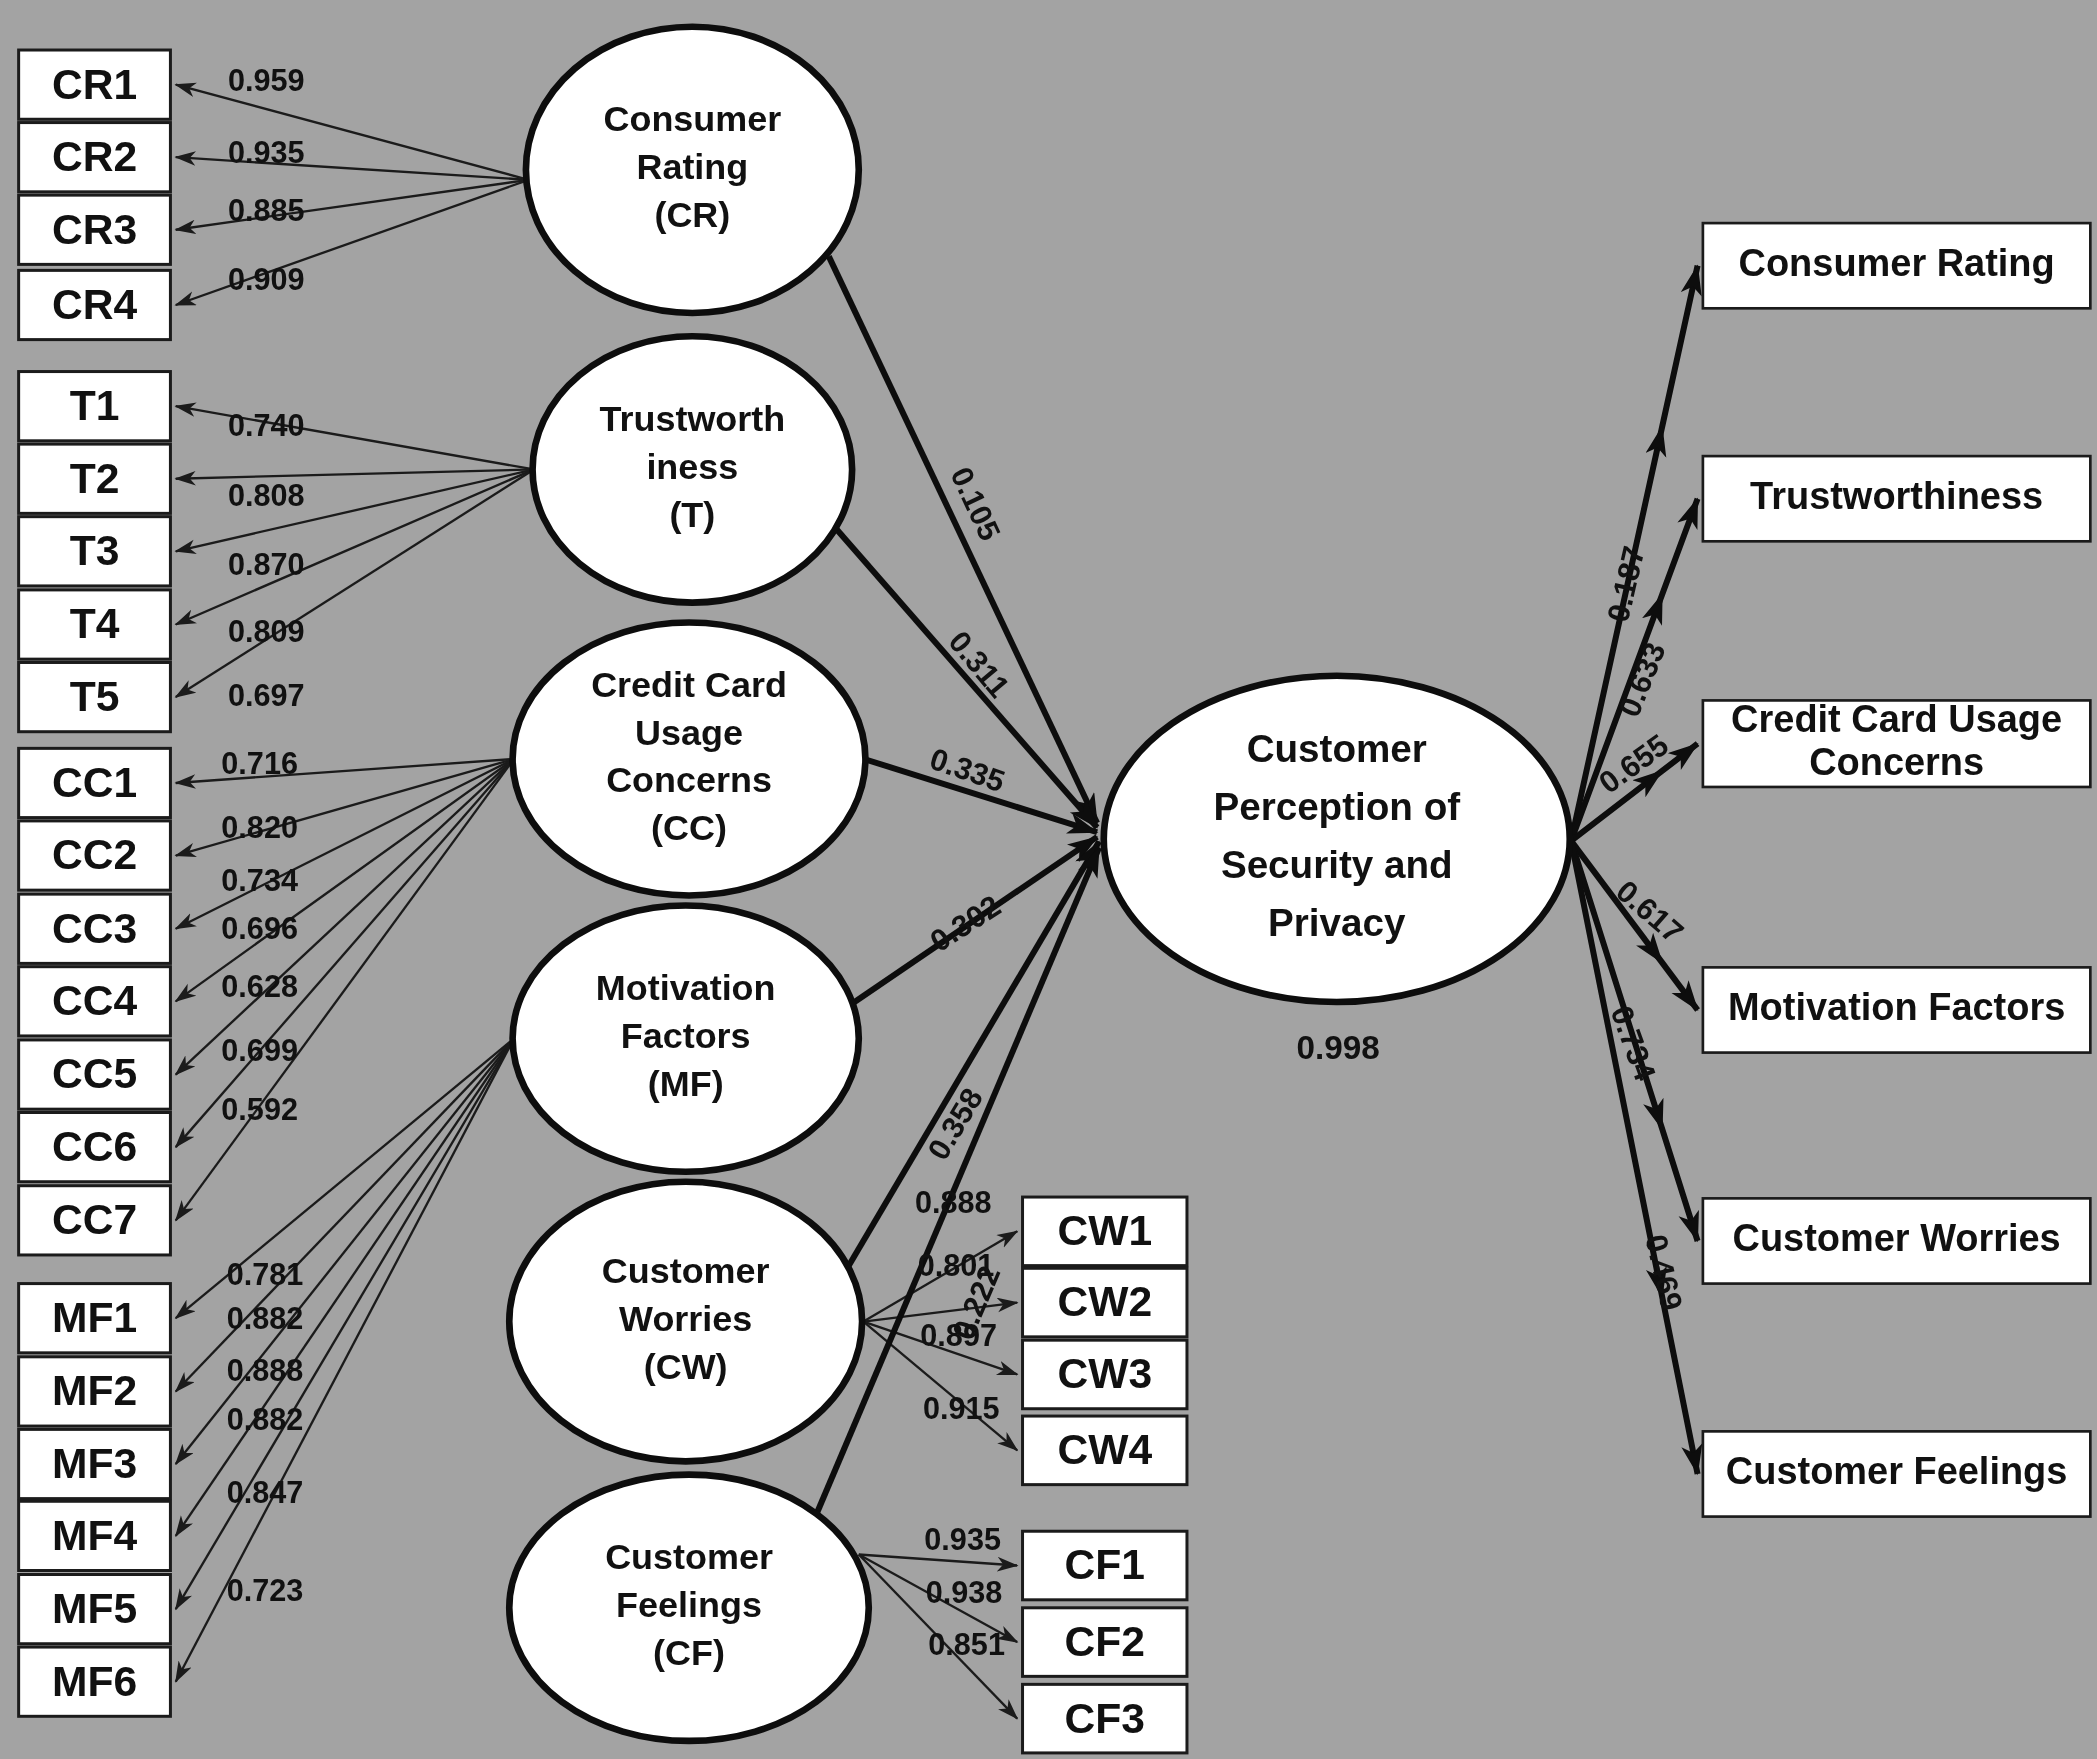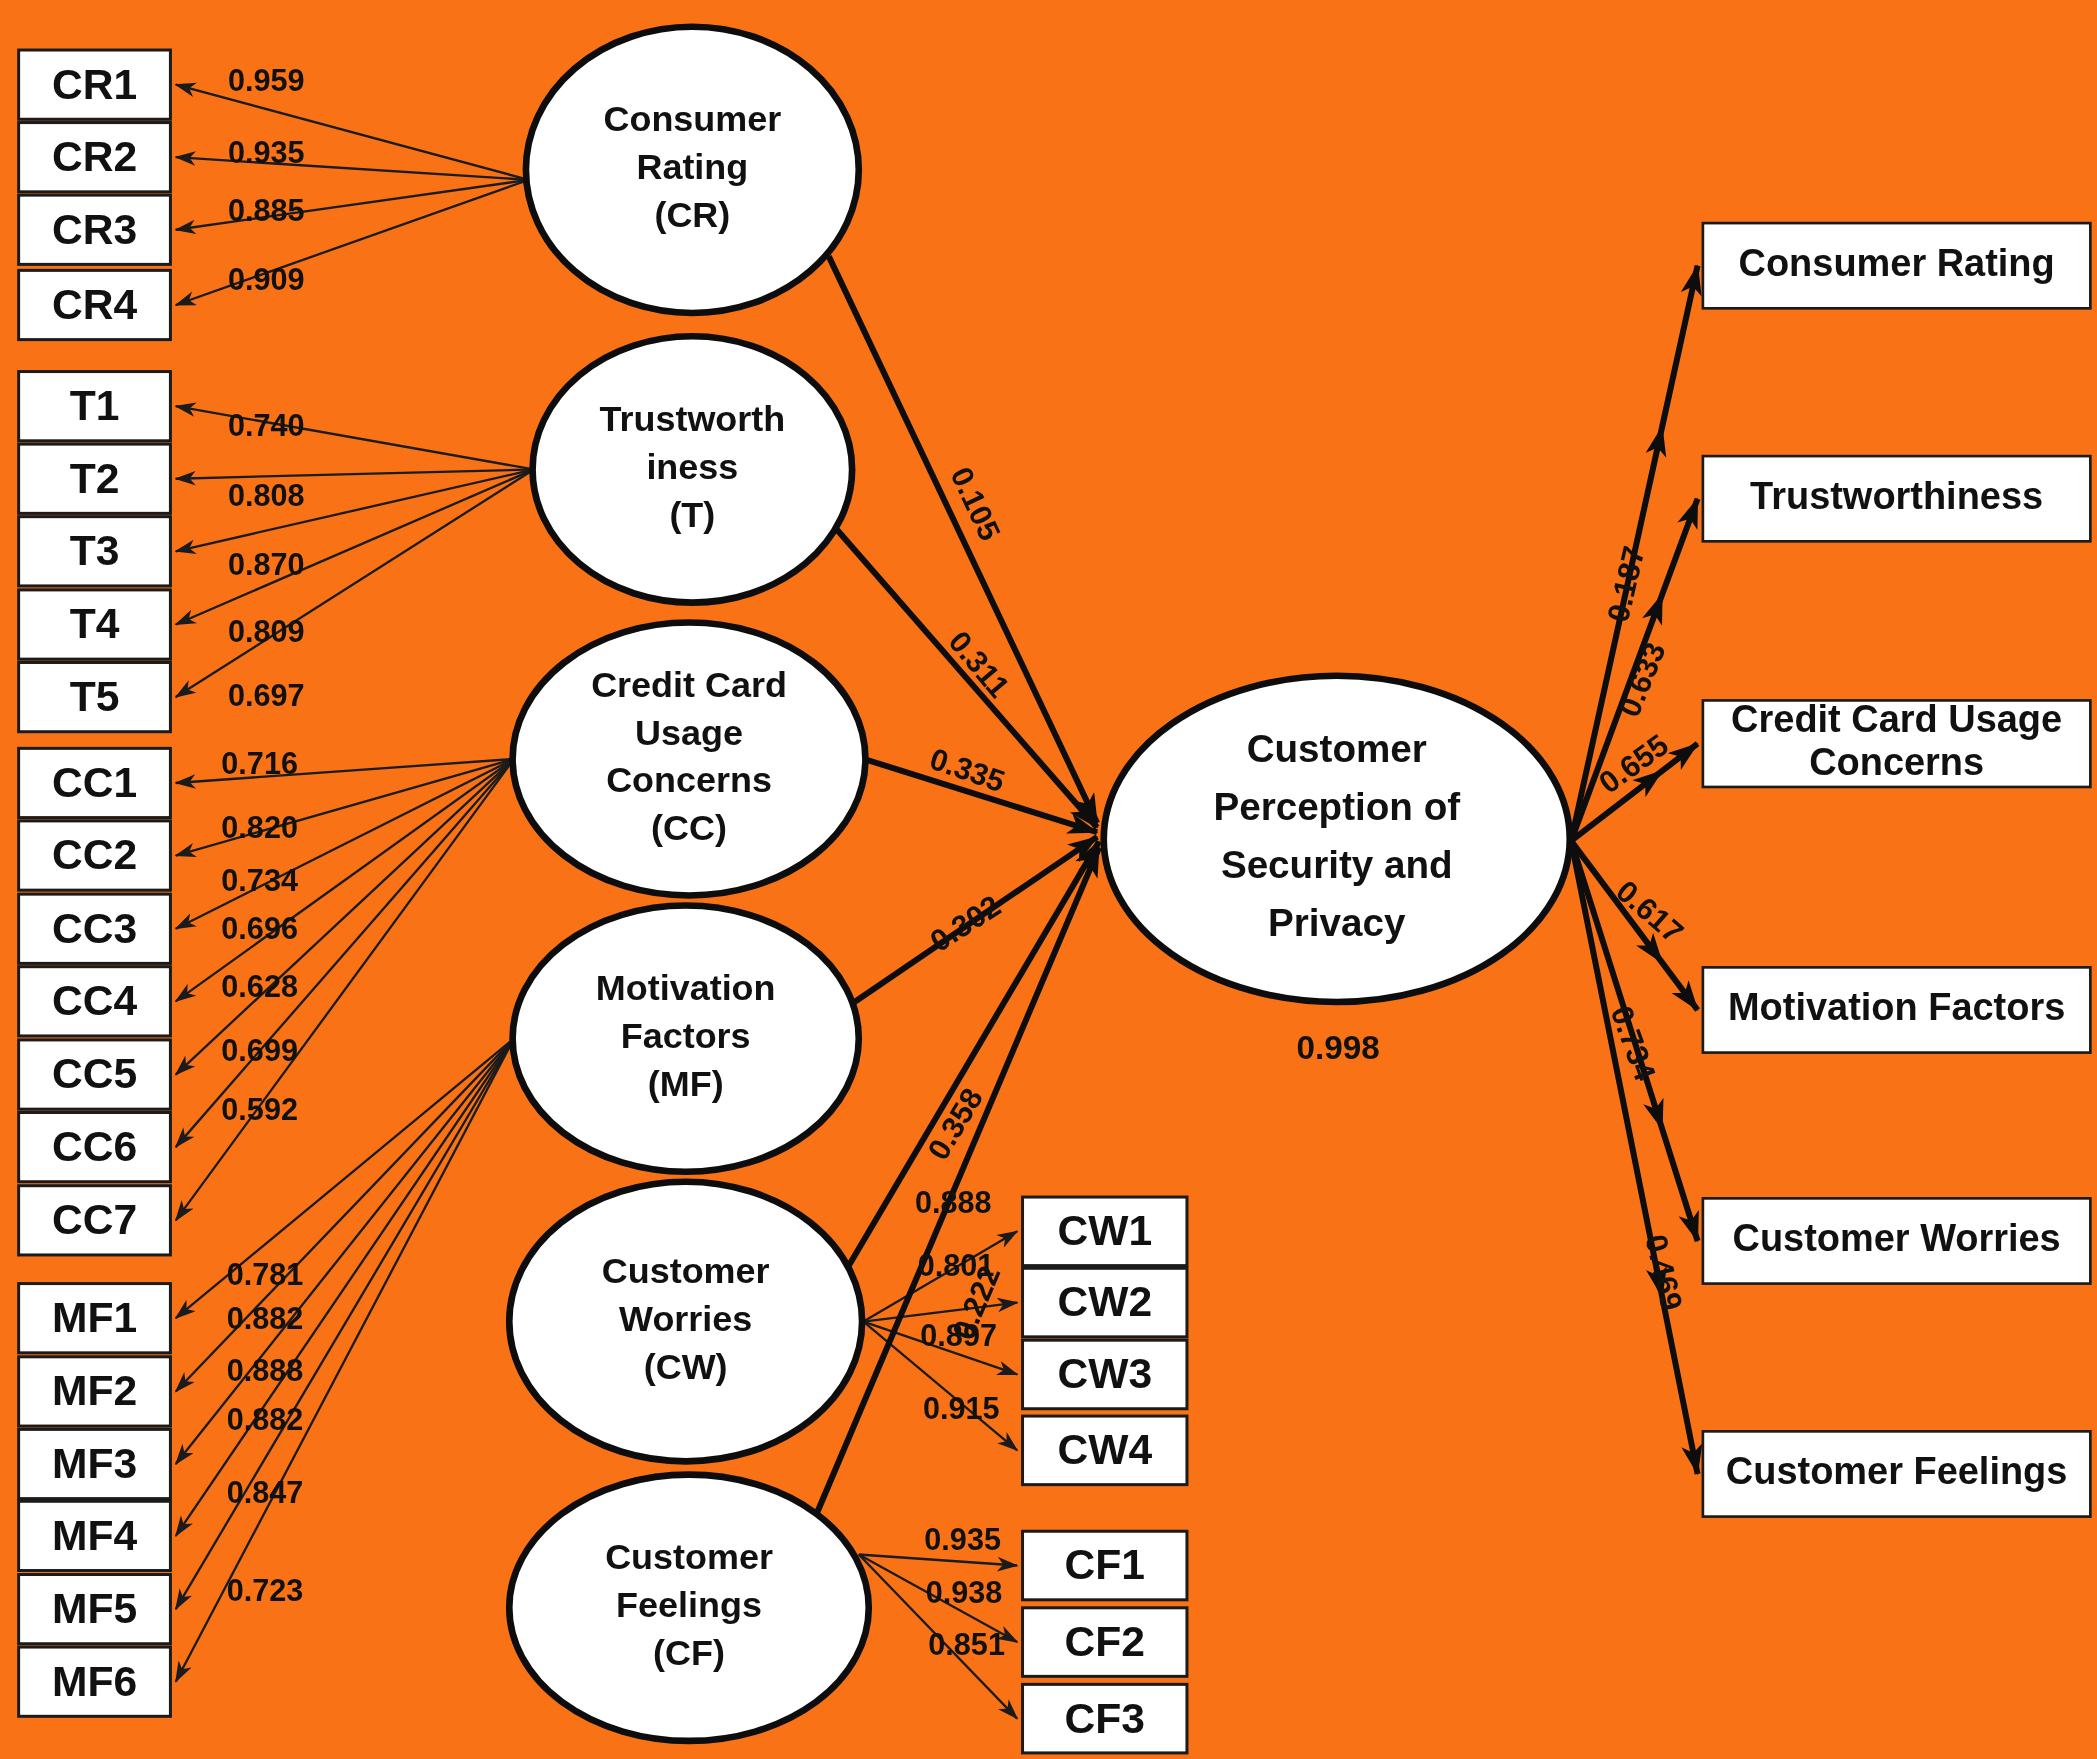--- a/index.html
+++ b/index.html
@@ -1,16 +1,16 @@
 <!DOCTYPE html>
 <html style="font-size:10.7px"><head>
 <meta charset="utf-8">
 <style>
   html,body{margin:0;padding:0;background:#ffffff;}
-  .stage{width:2097px;height:1759px;background:#f97316;position:relative;}
+  .stage{width:2097px;height:1759px;background:#a3a3a3;position:relative;}
   svg text{font-family:"Liberation Sans","DejaVu Sans",sans-serif;font-weight:700;fill:#111;}
   svg .id-label{font-size:64px;}
   svg .loading-label{font-size:46px;}
   svg .path-label{font-size:46px;}
   svg .ellipse-line{font-size:54px;}
   svg .center-line{font-size:58px;}
   svg .right-label{font-size:57px;}
   svg .rsq-label{font-size:50px;}
   svg .box{fill:#ffffff;stroke:#1b1b1b;stroke-width:4.5px;}
   svg .rbox{fill:#ffffff;stroke:#1b1b1b;stroke-width:4px;}

